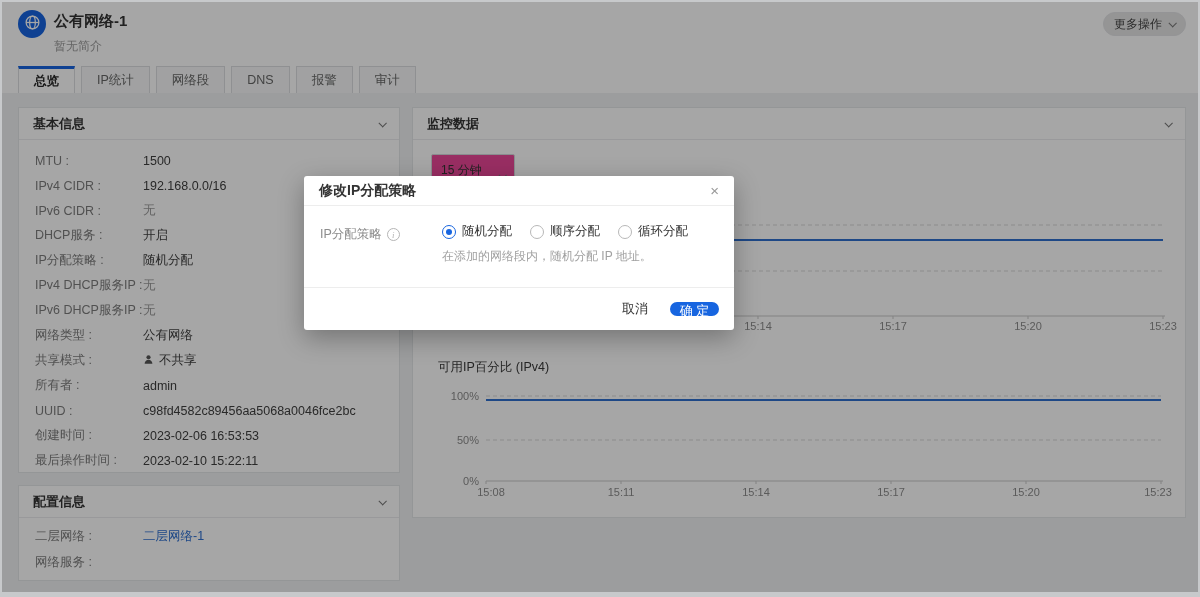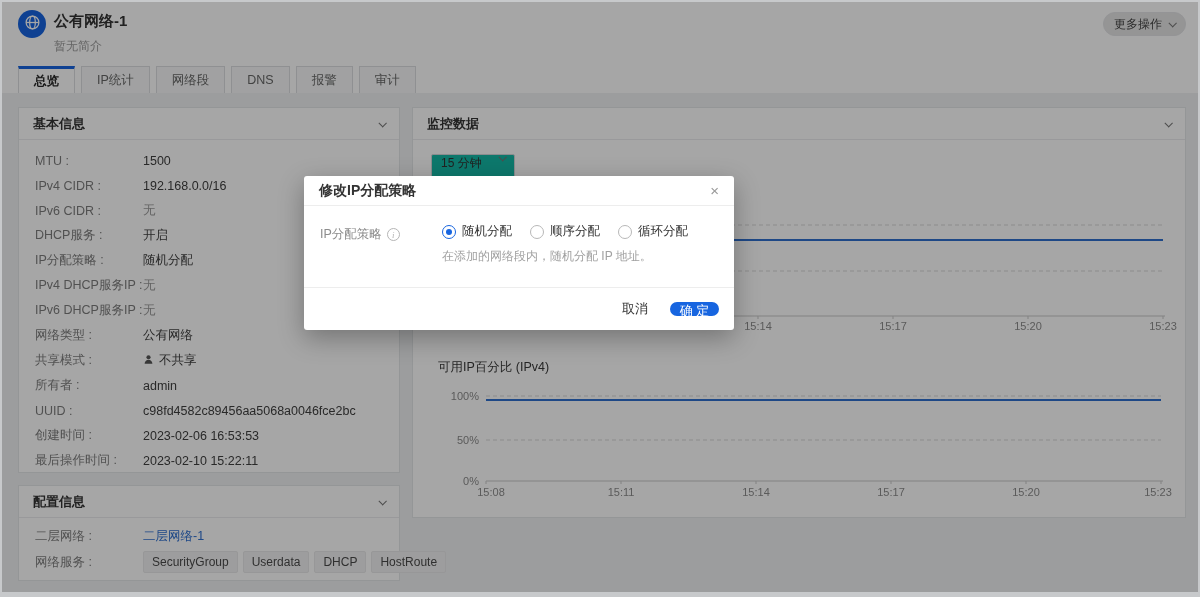--- a/index.html
+++ b/index.html
@@ -33,21 +33,21 @@
 
   .kv{position:absolute;left:0;width:100%;height:25px;display:flex;align-items:center;}
   .kv .k{width:124px;padding-left:16px;font-size:12.5px;color:var(--label);flex:none;}
   .kv .v{font-size:12.5px;color:var(--text);display:flex;align-items:center;gap:5px;}
   .kv .v.muted{color:var(--muted);}
   .kv .v a{color:var(--link);text-decoration:none;}
   .tags{display:flex;gap:8px;}
   .tag{background:#f2f2f3;border:1px solid #e9e9ea;border-radius:2px;padding:3px 8px;font-size:12px;color:#4a4a4a;}
 
   
-  .range-select{position:absolute;left:18px;top:46px;width:84px;height:26px;background:#14b8a6;border:1px solid #d5d7da;border-radius:2px;display:flex;align-items:flex-start;justify-content:space-between;padding:0 9px;font-size:12px;color:#333;cursor:pointer;}
+  .range-select{position:absolute;left:18px;top:46px;width:84px;height:26px;background:#ec4899;border:1px solid #d5d7da;border-radius:2px;display:flex;align-items:flex-end;justify-content:space-between;padding:0 9px;font-size:12px;color:#333;cursor:pointer;}
   .chart-svg{position:absolute;left:0;}
 
   
   .mask{position:absolute;left:0;top:0;width:100%;height:100%;background:rgba(0,0,0,0.35);z-index:50;}
   .modal{position:absolute;left:302px;top:174px;width:430px;height:154px;background:#fff;border-radius:3px;box-shadow:0 8px 26px rgba(0,0,0,0.3);z-index:60;}
   .m-head{height:30px;display:flex;align-items:center;justify-content:space-between;padding:0 15px;border-bottom:1px solid #ededed;}
   .m-title{font-size:14px;font-weight:bold;color:#333;}
   .m-close{font-size:15px;color:#999;cursor:pointer;line-height:1;}
   .m-body{position:relative;height:81px;}
   .m-label{position:absolute;left:16px;top:20px;font-size:12.5px;color:#8c8c8c;display:flex;align-items:center;gap:5px;}
@@ -179,26 +179,20 @@
       <span class="chev"></span>
     </div>
     <div class="kv" style="top:38px">
       <span class="k">二层网络 :</span>
       <span class="v">
             <a href="#">二层网络-1</a>
           </span>
     </div>
     <div class="kv" style="top:62px;height:28px">
       <span class="k">网络服务 :</span>
-      <span class="v tags">
-        <span class="tag">SecurityGroup</span>
-        <span class="tag">Userdata</span>
-        <span class="tag">DHCP</span>
-        <span class="tag">HostRoute</span>
-      </span>
     </div>
   </div>
 
   <div class="panel" id="monitor">
     <div class="panel-head">
       <span class="panel-title">监控数据</span>
       <span class="chev"></span>
     </div>
     <div class="range-select">
       <span>15 分钟</span>

